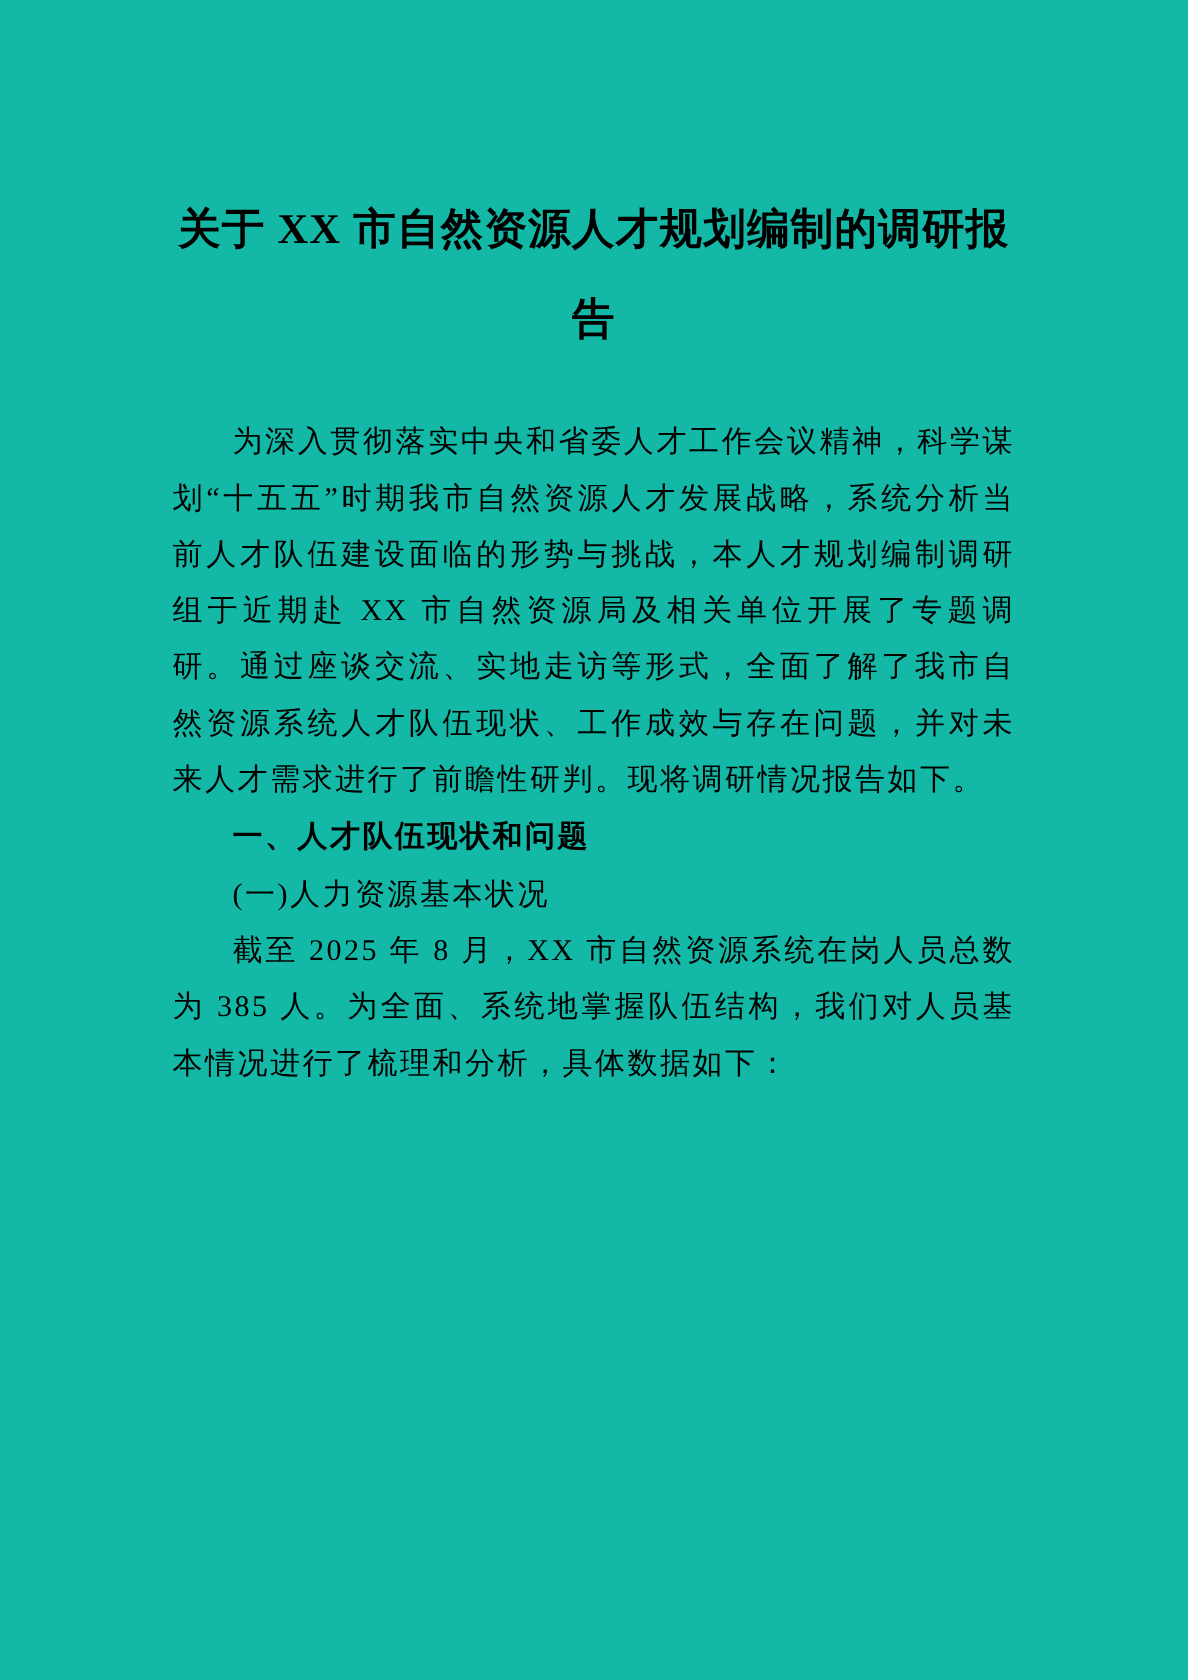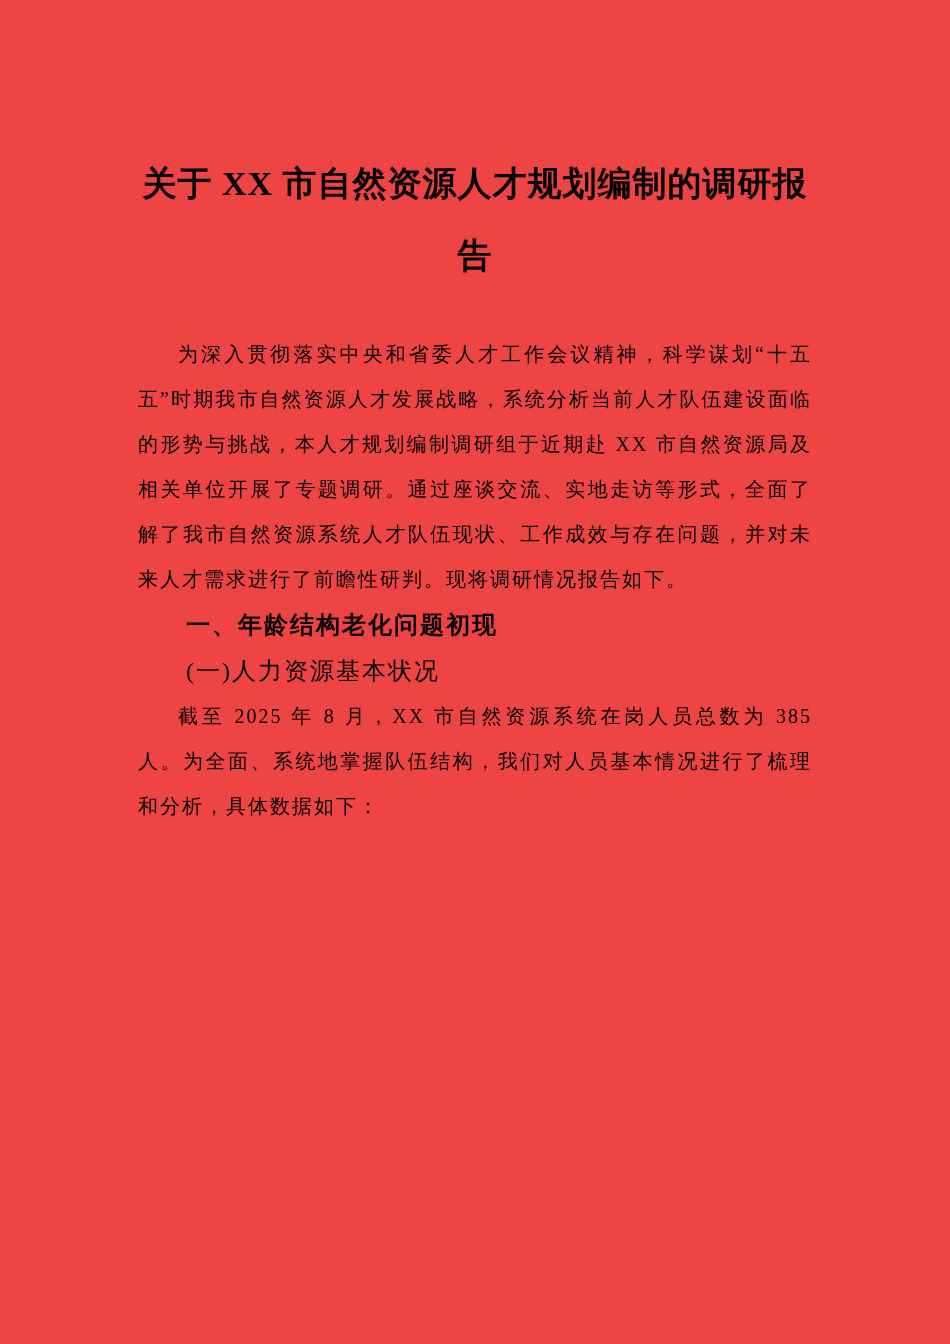--- a/index.html
+++ b/index.html
@@ -6,37 +6,37 @@
     margin: 0;
     padding: 0;
     background: #ffffff;
   }
   .page {
     position: relative;
     width: 950px;
     height: 1344px;
     box-sizing: border-box;
     padding: 148px 138px 0 138px;
-    background: #ef4444;
+    background: #14b8a6;
     color: #000000;
     font-family: "Liberation Serif", "DejaVu Serif", serif;
     overflow: hidden;
   }
   .doc-title {
     margin: 0 0 40px 0;
     font-size: 34px;
     font-weight: bold;
     line-height: 72px;
     letter-spacing: 1px;
     text-align: center;
     font-family: "Liberation Serif", "DejaVu Serif", serif;
   }
   .para {
     margin: 0;
-    font-size: 20px;
+    font-size: 24px;
     line-height: 45px;
     letter-spacing: 2px;
     text-align: justify;
     text-indent: 2em;
     font-weight: normal;
   }
   .heading-black {
     margin: 0;
     font-size: 24px;
     line-height: 46px;
@@ -57,20 +57,20 @@
 </style>
 </head>
 <body>
 
 <div class="page">
 
   <h1 class="doc-title">关于 XX 市自然资源人才规划编制的调研报告</h1>
 
   <p class="para">为深入贯彻落实中央和省委人才工作会议精神，科学谋划“十五五”时期我市自然资源人才发展战略，系统分析当前人才队伍建设面临的形势与挑战，本人才规划编制调研组于近期赴 XX 市自然资源局及相关单位开展了专题调研。通过座谈交流、实地走访等形式，全面了解了我市自然资源系统人才队伍现状、工作成效与存在问题，并对未来人才需求进行了前瞻性研判。现将调研情况报告如下。</p>
 
-  <h2 class="heading-black">一、年龄结构老化问题初现</h2>
+  <h2 class="heading-black">一、人才队伍现状和问题</h2>
 
   <h3 class="heading-kai">(一)人力资源基本状况</h3>
 
   <p class="para">截至 2025 年 8 月，XX 市自然资源系统在岗人员总数为 385 人。为全面、系统地掌握队伍结构，我们对人员基本情况进行了梳理和分析，具体数据如下：</p>
 
 
 </div>
 
 </body></html>

